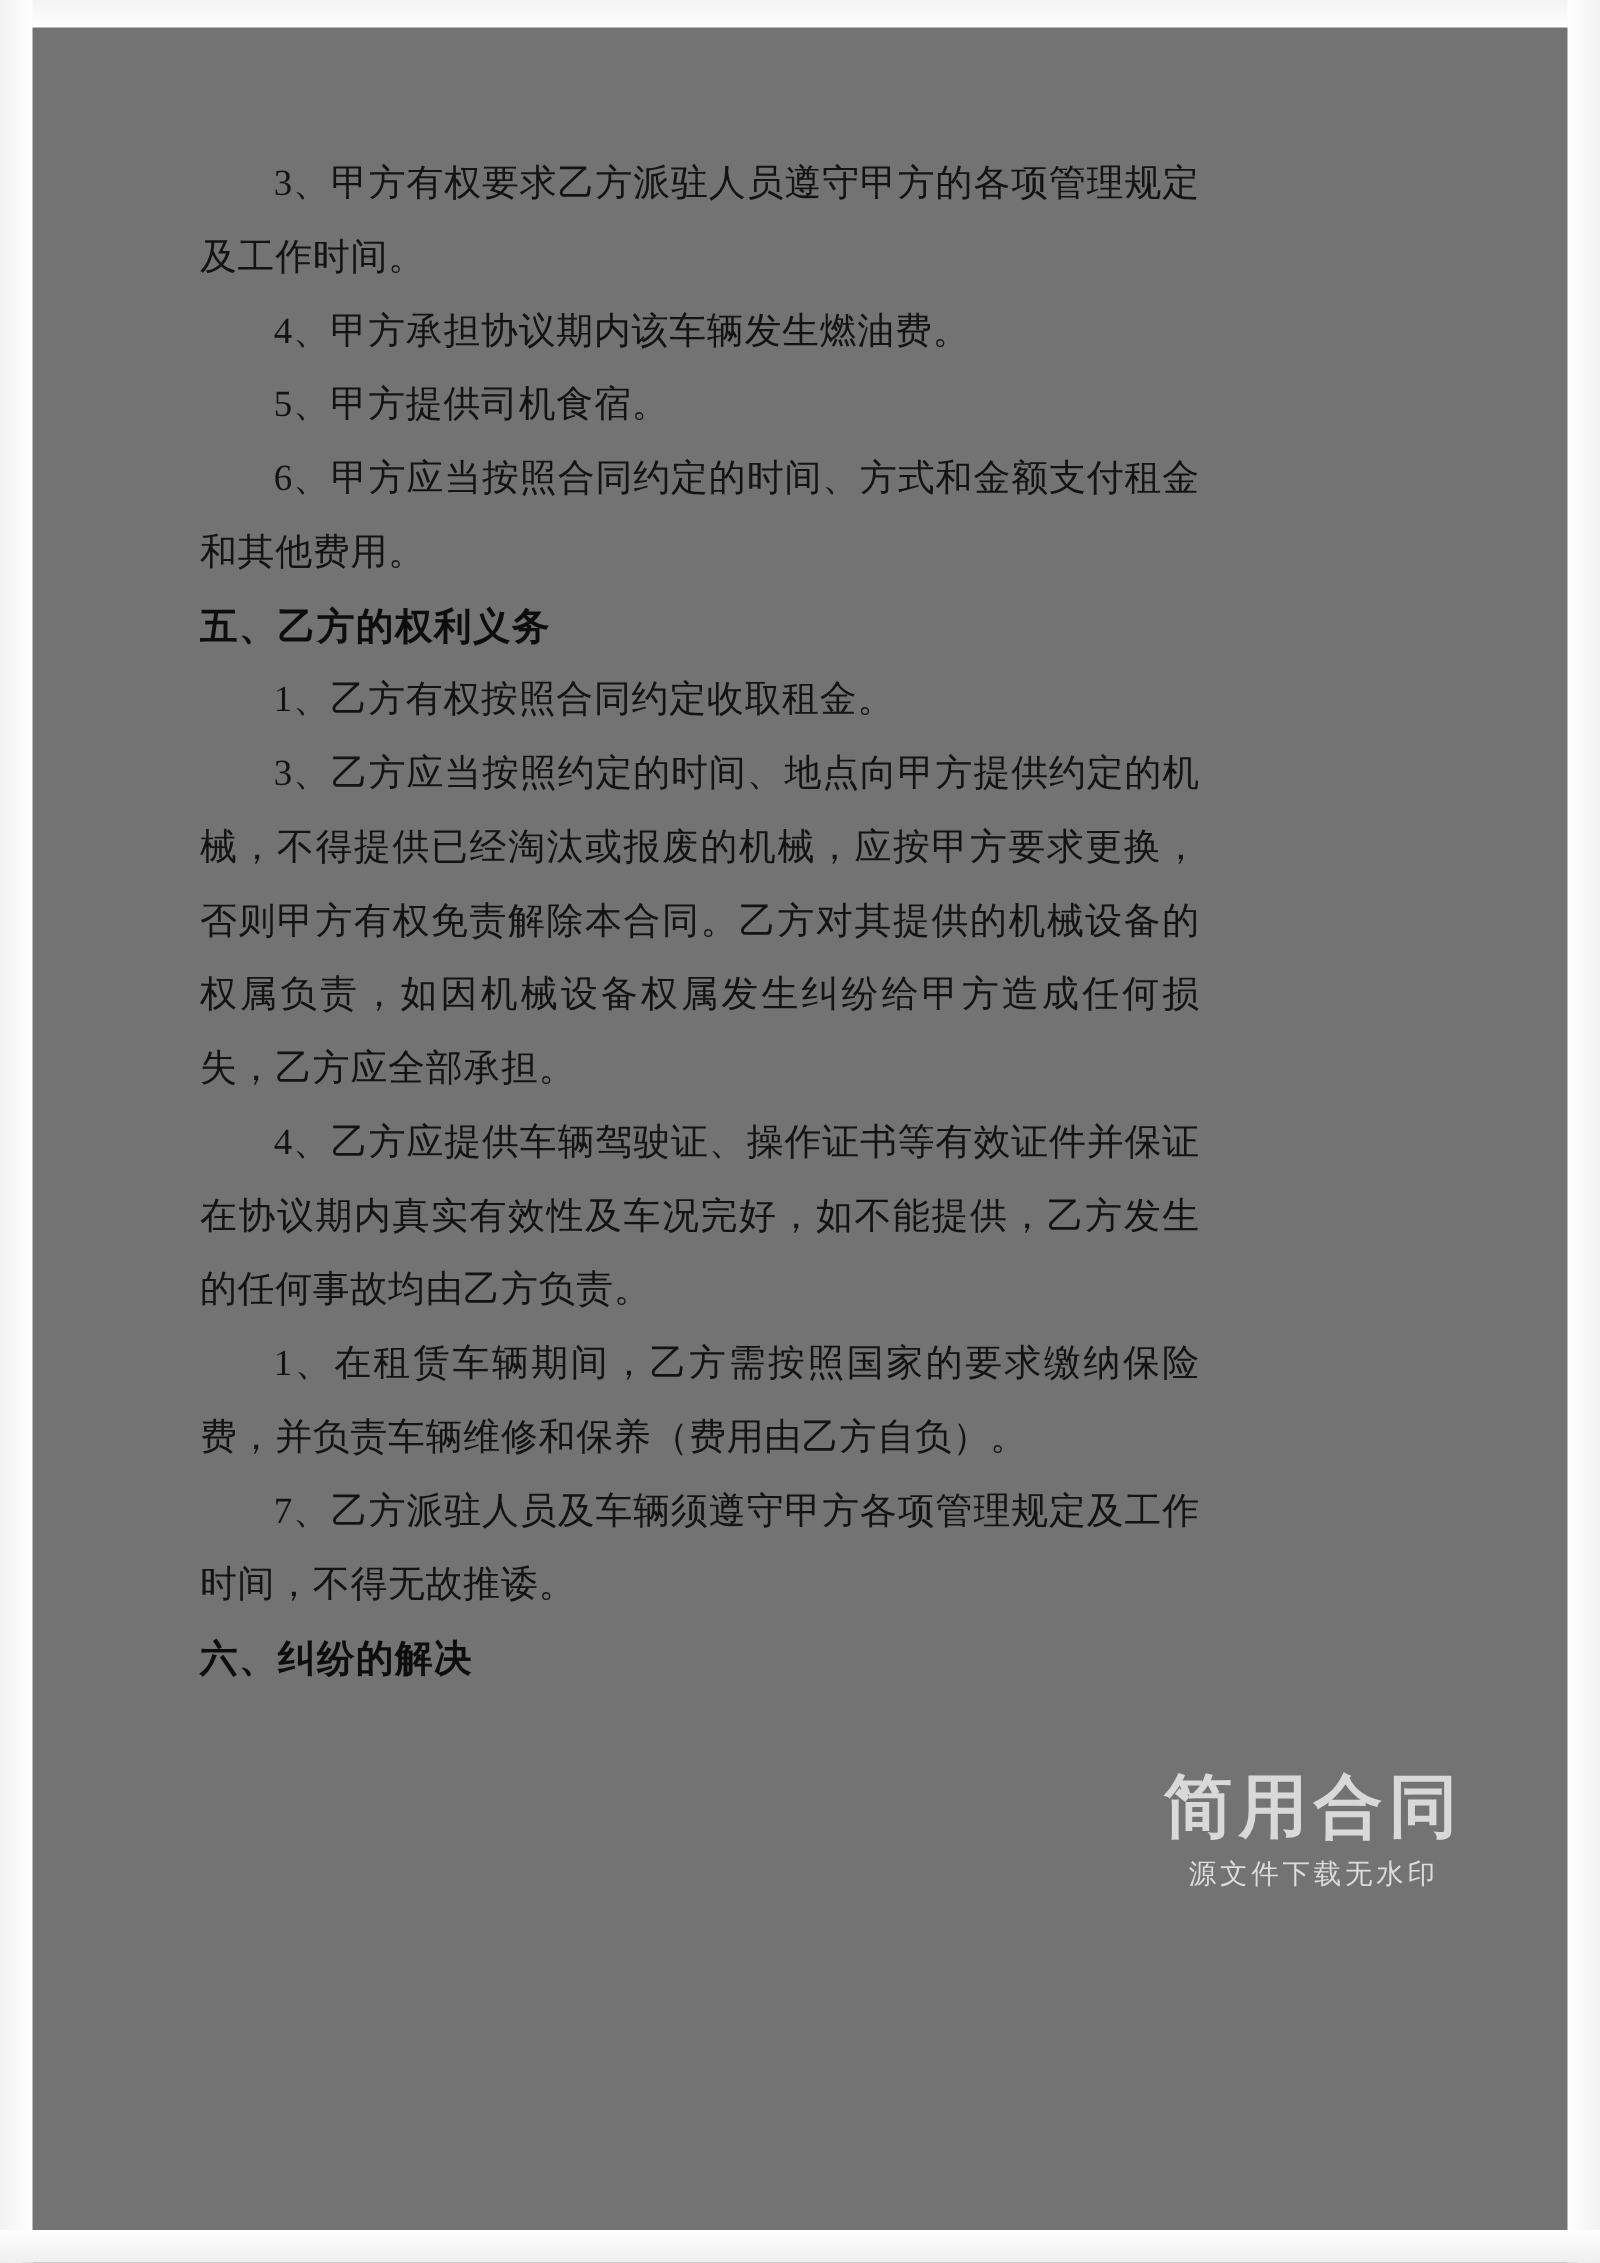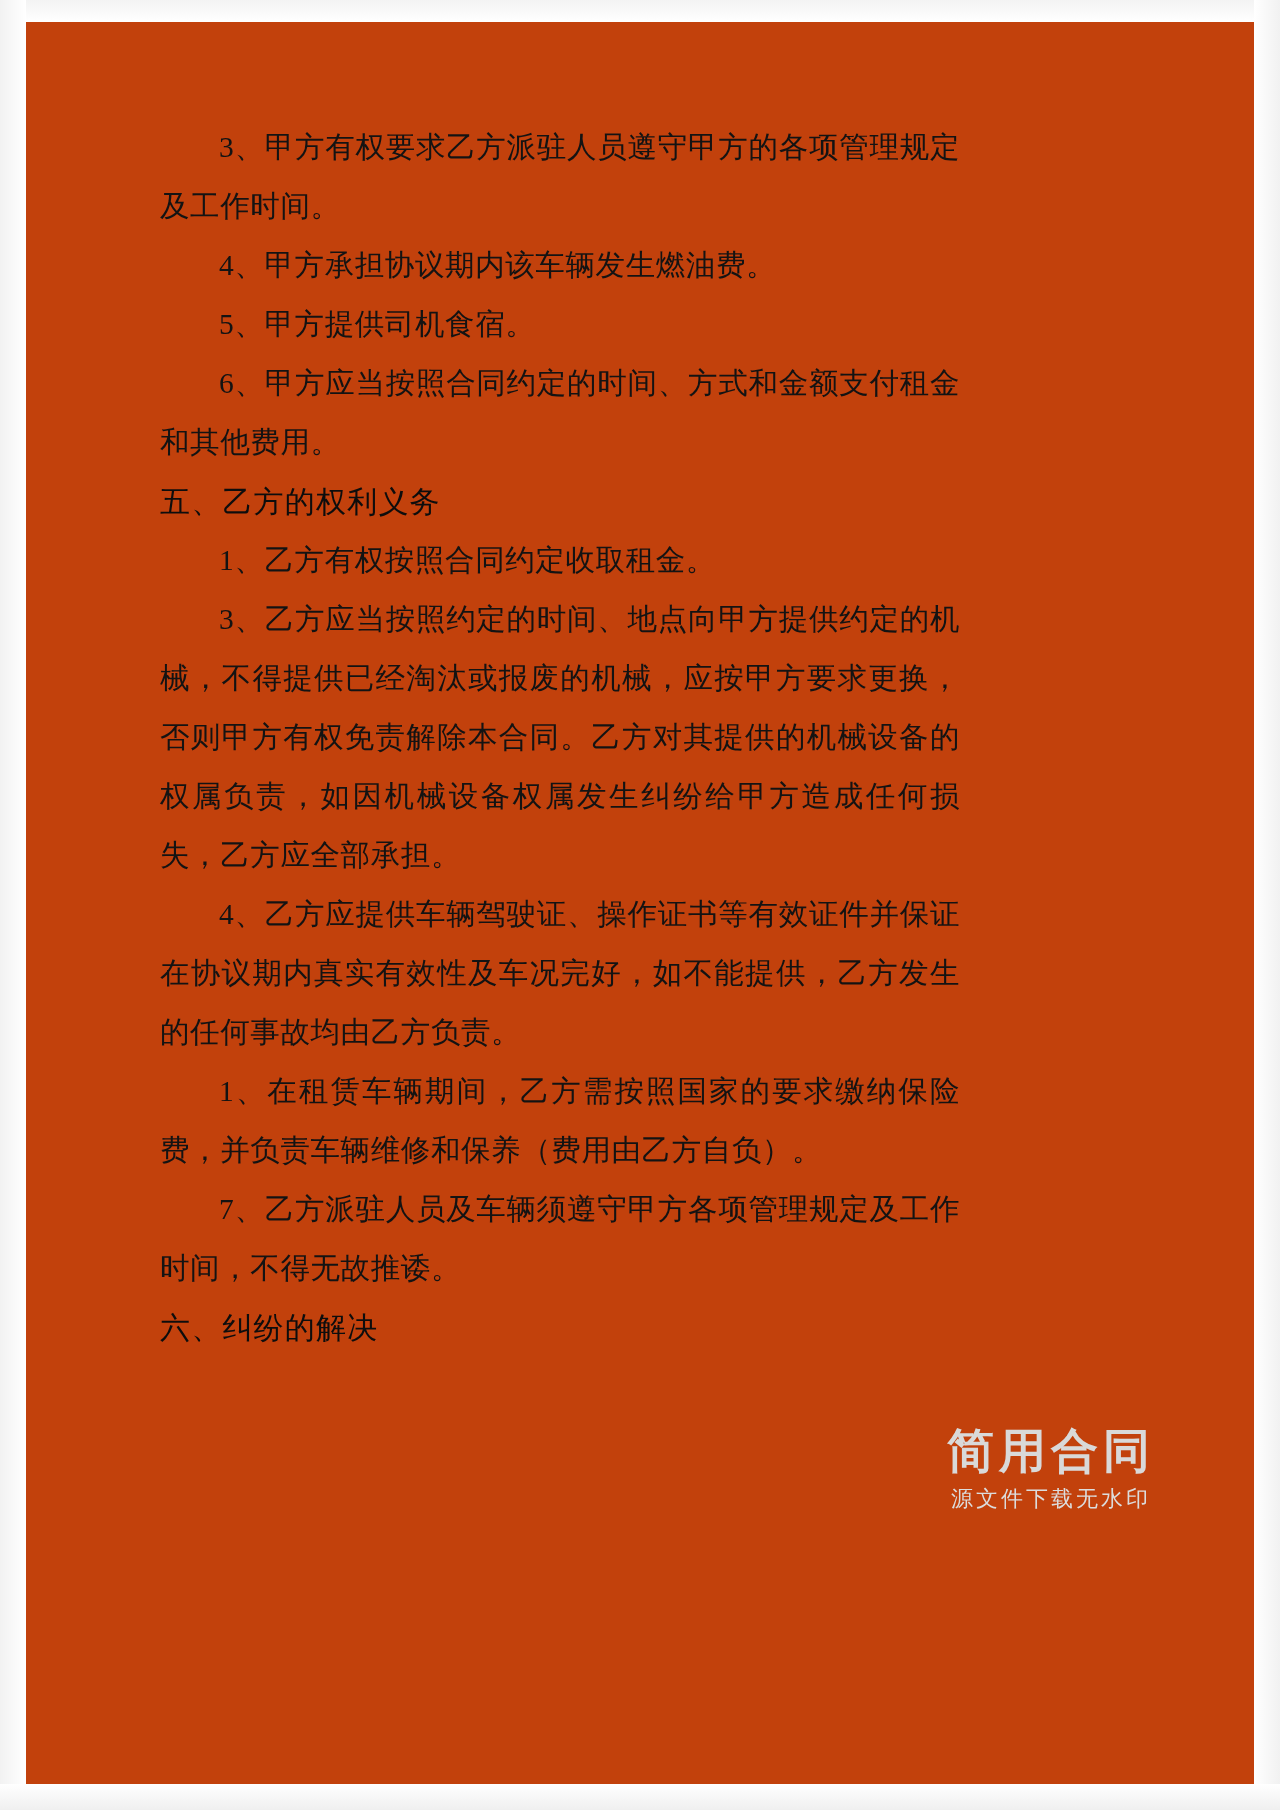--- a/index.html
+++ b/index.html
@@ -14,21 +14,21 @@
     overflow: hidden;
     font-family: "Liberation Serif", "DejaVu Serif", serif;
   }
 
   
   #page {
     position: absolute;
     left: 0; top: 0;
     width: 1280px;
     height: 1810px;
-    background: #c2410c;
+    background: #737373;
     box-sizing: border-box;
     border-radius: 20px;
   }
 
   
   .edge-left, .edge-right {
     position: absolute;
     top: 0;
     width: 26px;
     height: 100%;
@@ -67,38 +67,38 @@
     text-indent: 2em;
     font-family: "Liberation Serif", "DejaVu Serif", serif;
   }
 
   h2.heading {
     margin: 0;
     padding: 0;
     color: #0d0d0d;
     font-size: 30px;
     line-height: 59px;
-    font-weight: normal;
+    font-weight: bold;
     letter-spacing: 1.2px;
     text-indent: 0;
     font-family: "Liberation Serif", "DejaVu Serif", serif;
   }
 
   
   #watermark {
     position: absolute;
     right: 64px;
     bottom: 296px;
     width: 330px;
     text-align: center;
     pointer-events: none;
     user-select: none;
   }
   #watermark .wm-main {
-    font-size: 47px;
+    font-size: 55px;
     font-weight: bold;
     letter-spacing: 5px;
     color: #d9d9d9;
     line-height: 1.18;
     font-family: "Liberation Sans", "DejaVu Sans", sans-serif;
   }
   #watermark .wm-sub {
     font-size: 22px;
     letter-spacing: 3px;
     color: #dcdcdc;

